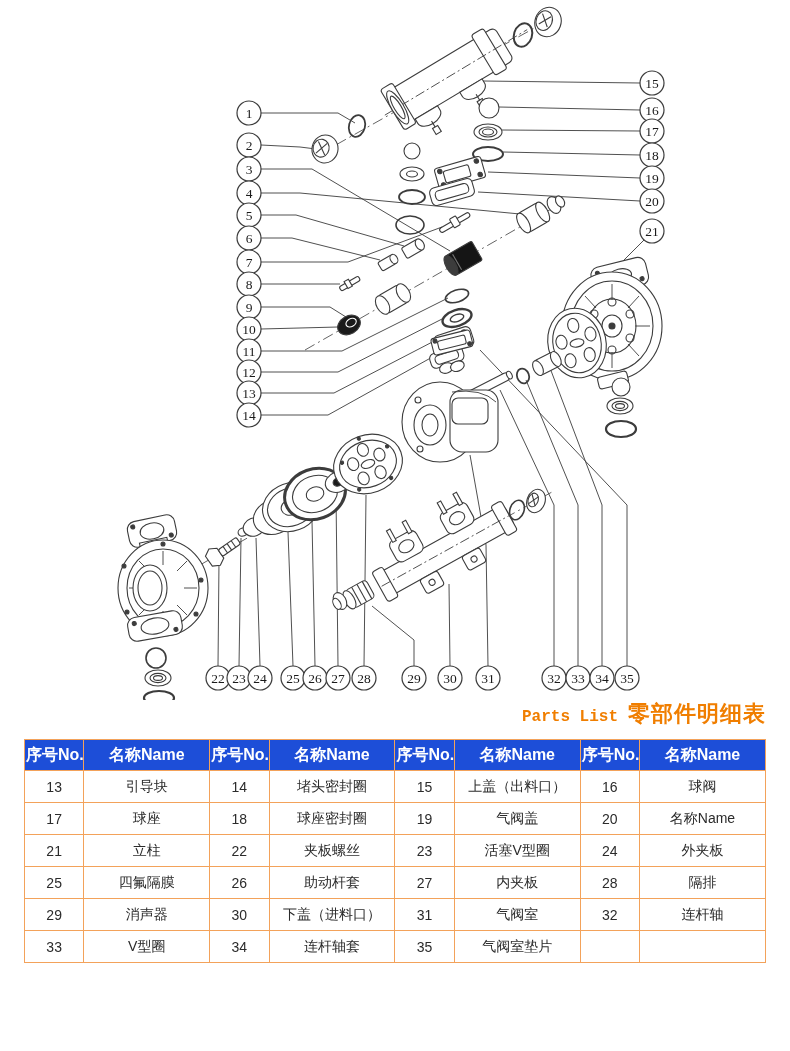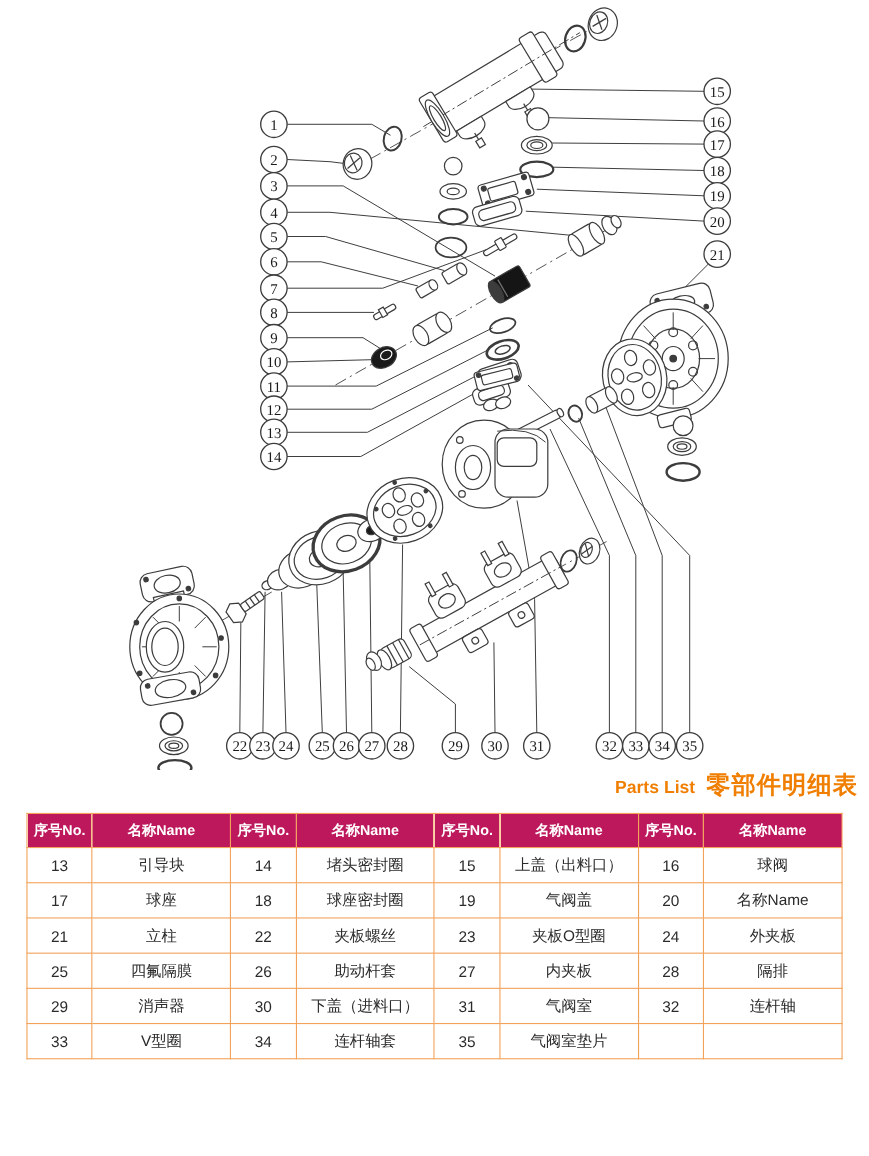--- a/index.html
+++ b/index.html
@@ -1,25 +1,25 @@
 <!DOCTYPE html>
 <html><head>
 <meta charset="utf-8">
 <style>
   html,body{margin:0;padding:0;background:#fff;}
   .page{position:relative;width:790px;height:1051px;background:#ffffff;overflow:hidden;
         font-family:"Liberation Sans",sans-serif;}
   svg text{font-family:"Liberation Serif",serif;}
-  .title-bar{position:absolute;top:699px;right:10px;text-align:right;white-space:nowrap;}
+  .title-bar{position:absolute;top:699px;right:24px;text-align:right;white-space:nowrap;font-family:Liberation Mono, monospace;}
   .title-en{color:#f07e00;font-size:16px;font-weight:bold;vertical-align:baseline;margin-right:10px;}
   .title-zh{color:#f07e00;font-size:22px;font-weight:bold;letter-spacing:1px;}
   .parts-table{position:absolute;left:24px;top:739px;width:742px;border-collapse:collapse;table-layout:fixed;}
   .parts-table th,.parts-table td{border:1px solid #f3a25a;text-align:center;vertical-align:middle;
         overflow:hidden;white-space:nowrap;}
-  .parts-table th{background:#be185d;color:#ffffff;font-size:13px;font-weight:bold;height:28px;}
+  .parts-table th{background:#1d4ed8;color:#ffffff;font-size:16px;font-weight:bold;height:28px;}
   .parts-table td{background:#ffffff;color:#2b2b2b;font-size:14px;height:29px;}
   col.no-col{width:8%;} col.name-col{width:17%;}
 </style>
 </head>
 <body>
 
 <div class="page">
 
   <svg id="diagram" width="790" height="700" viewBox="0 0 790 700" fill="none" stroke="#3c3c3c" stroke-width="1.1">
 
@@ -591,21 +591,21 @@
           <td>气阀盖</td>
           <td>20</td>
           <td>名称Name</td>
         </tr>
         <tr>
           <td>21</td>
           <td>立柱</td>
           <td>22</td>
           <td>夹板螺丝</td>
           <td>23</td>
-          <td>夹板O型圈</td>
+          <td>活塞V型圈</td>
           <td>24</td>
           <td>外夹板</td>
         </tr>
         <tr>
           <td>25</td>
           <td>四氟隔膜</td>
           <td>26</td>
           <td>助动杆套</td>
           <td>27</td>
           <td>内夹板</td>

